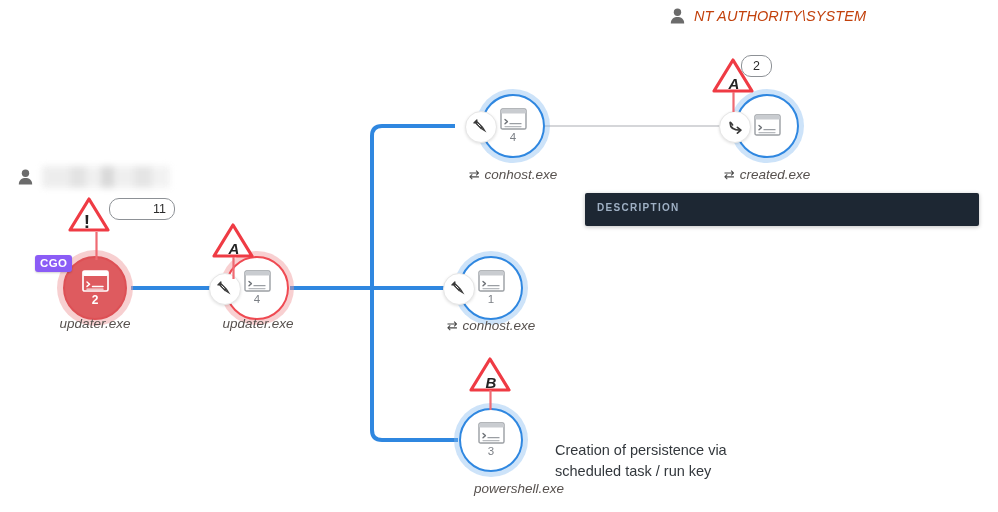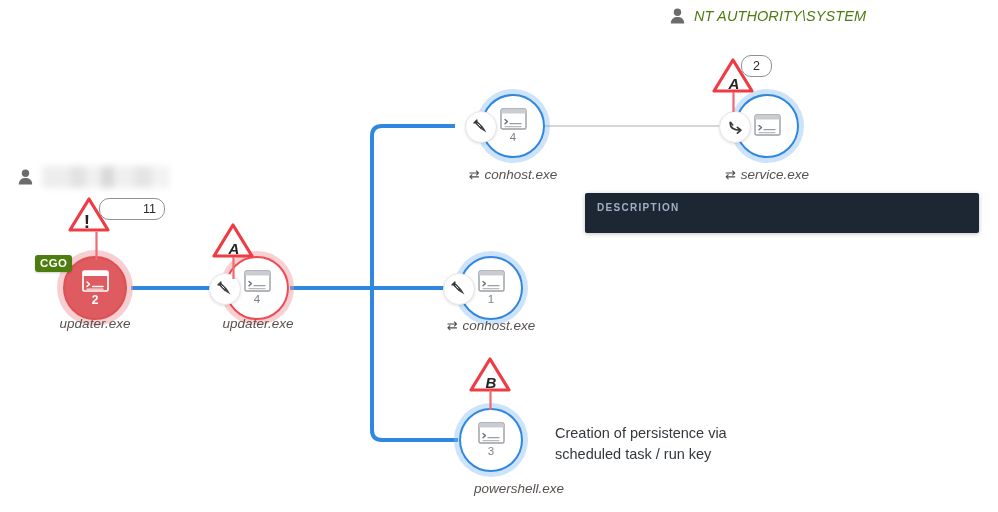--- a/index.html
+++ b/index.html
@@ -7,21 +7,21 @@
     width:998px;height:512px;background:#ffffff;overflow:hidden;
     font-family:"Liberation Sans", sans-serif;
     position:relative;
   }
   #stage{position:absolute;inset:0;}
   #wires{position:absolute;left:0;top:0;width:998px;height:512px;}
 
   
   .user-label{position:absolute;display:flex;align-items:center;gap:9px;}
   .user-label .uname{
-    font-style:italic;font-size:14.5px;color:#4d7c0f;white-space:nowrap;letter-spacing:.1px;
+    font-style:italic;font-size:14.5px;color:#c2410c;white-space:nowrap;letter-spacing:.1px;
   }
   .person-ico{display:block;}
 
   
   .redacted{
     width:128px;height:22px;border-radius:2px;
     background:
       linear-gradient(90deg,#ededed 0 22%,#e2e2e2 22% 34%,#f0f0f0 34% 46%,#d8d8d8 46% 56%,#efefef 56% 72%,#e4e4e4 72% 86%,#f2f2f2 86% 100%);
     filter:blur(3px);opacity:.95;
   }
@@ -64,21 +64,21 @@
   .caption .swap{color:#4a4a4a;font-size:13px;font-style:normal;}
 
   
   .sidebadge{
     position:absolute;width:30px;height:30px;border-radius:50%;
     background:#ffffff;border:1px solid #e6e6e6;
     box-shadow:0 1px 3px rgba(0,0,0,.12);
     display:flex;align-items:center;justify-content:center;
   }
   .cgo{
-    position:absolute;background:#4d7c0f;color:#fff;font-weight:bold;
+    position:absolute;background:#8b5cf6;color:#fff;font-weight:bold;
     font-size:11.5px;letter-spacing:.4px;border-radius:3px;padding:2px 5px 3px 5px;
     box-shadow:0 1px 2px rgba(0,0,0,.18);
   }
 
   
   .tri{position:absolute;width:44px;height:38px;}
   .tri .lbl{
     position:absolute;left:0;right:0;bottom:3px;text-align:center;
     font-size:15px;font-weight:bold;font-style:italic;color:#232323;
   }
@@ -86,21 +86,21 @@
   .tri-count{
     position:absolute;min-width:23px;height:20px;border-radius:10px;
     background:#ffffff;border:1.2px solid #8d9196;
     font-size:12.5px;color:#2b2b2b;
     display:flex;align-items:center;justify-content:center;padding:0 3px;
   }
 
   
   .descbox{
     position:absolute;background:#1d2733;border-radius:2px;
-    padding:9px 12px 14px 12px;box-sizing:border-box;
+    padding:9px 12px 7px 12px;box-sizing:border-box;
     box-shadow:0 1px 4px rgba(0,0,0,.25);
   }
   .desc-h{
     color:#9fb0c4;font-size:10px;font-weight:bold;letter-spacing:1.3px;
     margin-bottom:6px;
   }
   .desc-b{
     color:#f2f5f8;font-size:12.3px;font-style:italic;line-height:16.5px;
     font-weight:bold;
   }
@@ -162,21 +162,21 @@
       </svg>
       <div class="count light">2</div>
     </div>
   </div>
   <div class="cgo" style="left:35px;top:255px;">CGO</div>
   <div class="tri" style="left:68px;top:196px;">
     <svg width="44" height="38" viewBox="0 0 44 38">
       <path d="M21,3 L40,34 L2,34 Z" fill="#ffffff" stroke="#ef3b44" stroke-width="3.2" stroke-linejoin="round"></path>
     </svg>
     <div class="lbl bang" style="right:6px;">!</div>
-    <div class="tri-count" style="left:31px;top:2px;padding-left:38px;">11</div>
+    <div class="tri-count" style="left:41px;top:2px;padding-left:38px;">11</div>
   </div>
   <svg style="position:absolute;left:95px;top:232px;" width="3" height="28">
     <line x1="1.5" y1="0" x2="1.5" y2="28" stroke="#ef6a72" stroke-width="2.2"></line>
   </svg>
   <div class="caption" style="left:95px;top:316px;">
     <span>updater.exe</span>
   </div>
 
   <div class="node" style="left:225px;top:256px;">
     <div class="ring redline"></div>
@@ -321,23 +321,23 @@
       <path d="M21,3 L40,34 L2,34 Z" fill="#ffffff" stroke="#ef3b44" stroke-width="3.2" stroke-linejoin="round"></path>
     </svg>
     <div class="lbl">A</div>
     <div class="tri-count" style="left:29px;top:-2px;">2</div>
   </div>
   <svg style="position:absolute;left:732px;top:92px;" width="3" height="20">
     <line x1="1.5" y1="0" x2="1.5" y2="20" stroke="#ef6a72" stroke-width="2.2"></line>
   </svg>
   <div class="caption" style="left:767px;top:167px;">
     <span class="swap">⇄</span>
-    <span>service.exe</span>
+    <span>created.exe</span>
   </div>
 
   <div class="descbox" style="left:585px;top:193px;width:394px;">
     <div class="desc-h">DESCRIPTION</div>
   </div>
 
-  <div class="annot" style="left:555px;top:423px;">Creation of persistence via
+  <div class="annot" style="left:555px;top:440px;">Creation of persistence via
 scheduled task / run key</div>
 
 </div>
 
 </body></html>

